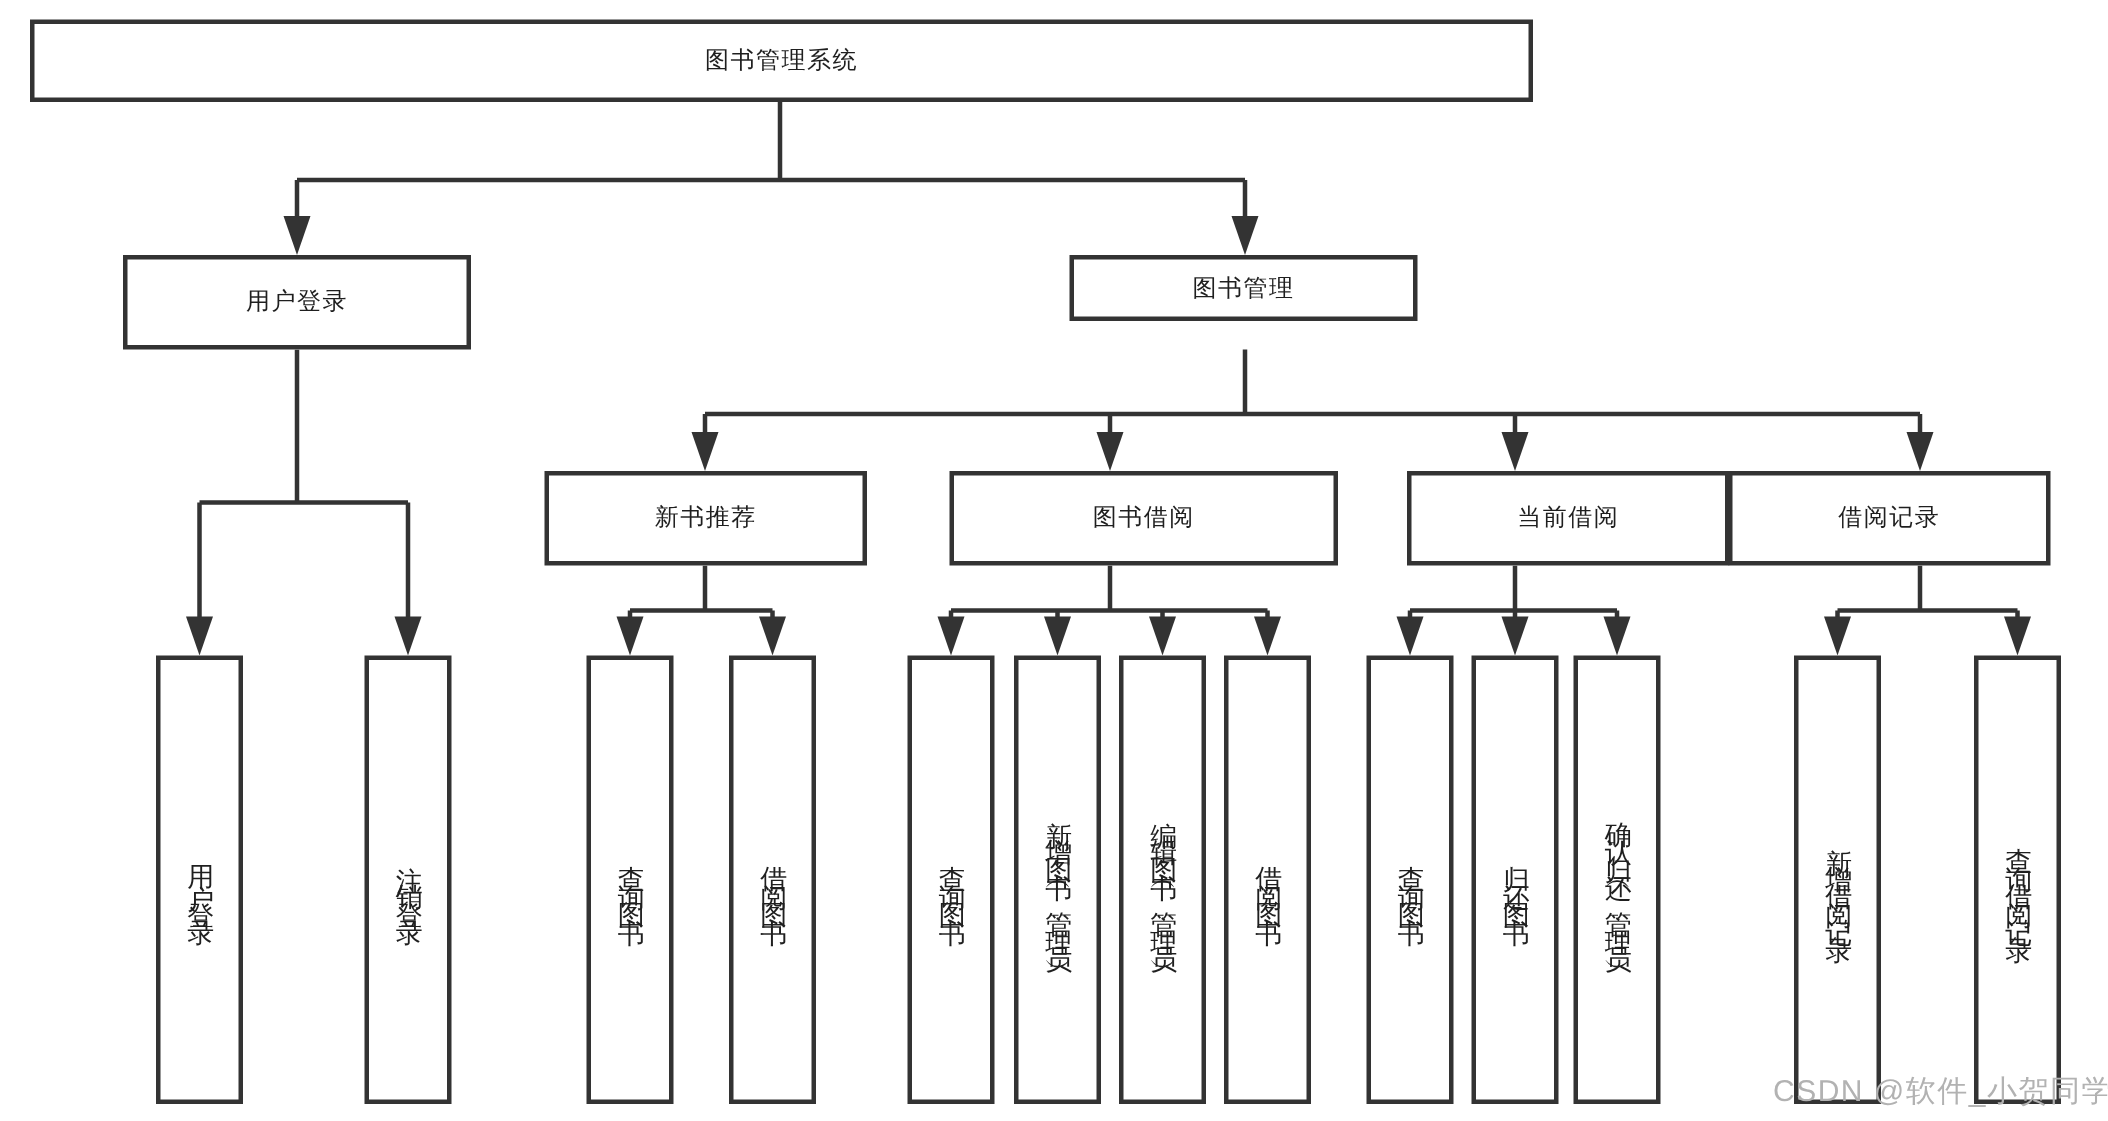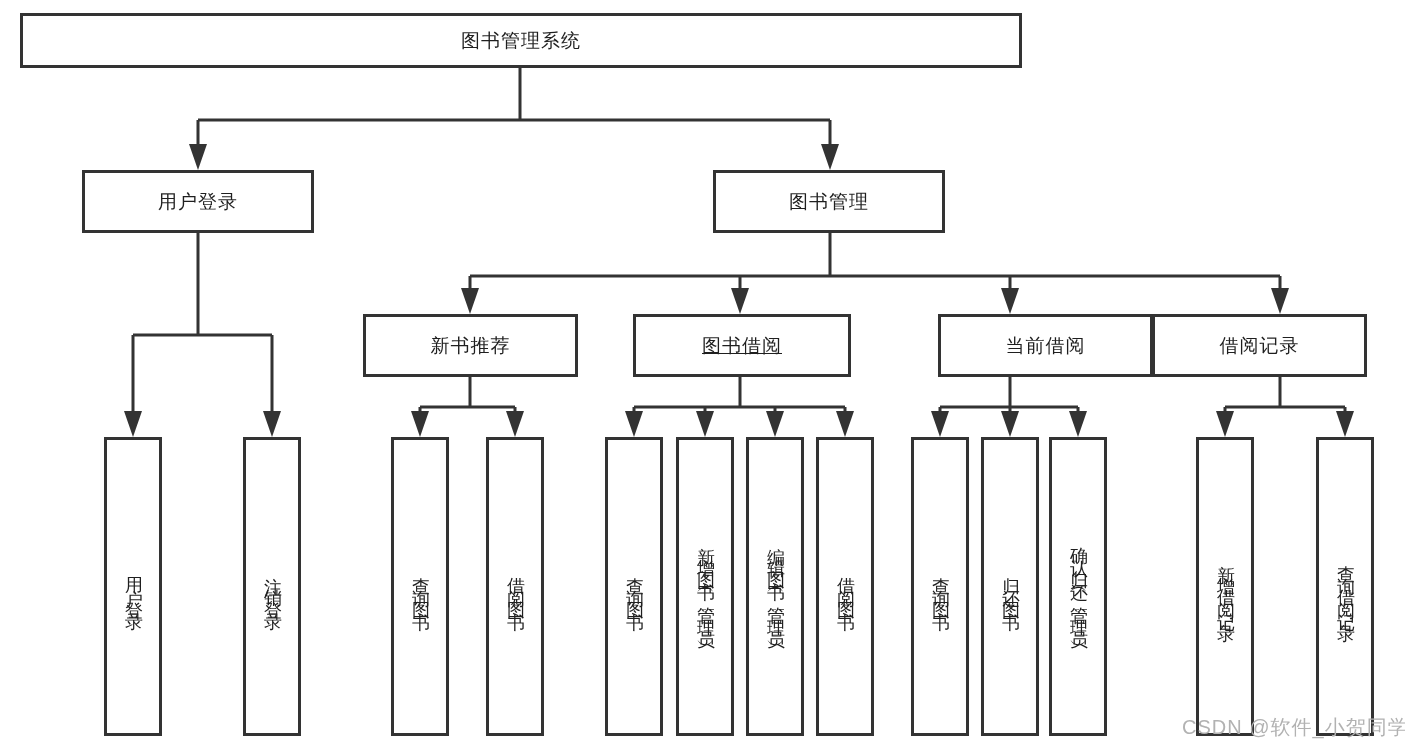--- a/index.html
+++ b/index.html
@@ -13,27 +13,27 @@
   }
   .wires{position:absolute;left:0;top:0;width:1405px;height:747px;}
   .box{
     position:absolute;
     box-sizing:border-box;
     border:3px solid #333333;
     background:#ffffff;
     display:flex;align-items:center;justify-content:center;
     text-align:center;
   }
-  .hbox{font-size:19px;letter-spacing:1px;}
+  .hbox{font-size:16px;letter-spacing:1px;}
   
   .n-root        {left:20px;  top:13px;  width:1002px; height:55px; border-width:3px;}
   .n-user-login  {left:82px;  top:170px; width:232px;  height:63px;}
-  .n-book-mgmt   {left:713px; top:170px; width:232px;  height:63px;font-family:Liberation Serif, serif;}
+  .n-book-mgmt   {left:713px; top:170px; width:232px;  height:44px;font-family:Liberation Serif, serif;}
   .n-rec         {left:363px; top:314px; width:215px;  height:63px;text-align:center;}
-  .n-borrow      {left:633px; top:314px; width:218px;  height:63px;text-decoration:underline;}
+  .n-borrow      {left:633px; top:314px; width:259px;  height:63px;}
   .n-current     {left:903px; top:314px; width:215px;  height:63px;margin-left:35px;}
   .n-records     {left:1152px;top:314px; width:215px;  height:63px;}
   
   .leaf{top:437px;width:58px;height:299px;font-size:18px;}
   .leaf .vtext{
     writing-mode:vertical-rl;
     text-orientation:mixed;
     letter-spacing:12px;
     line-height:1.1;
     white-space:nowrap;

